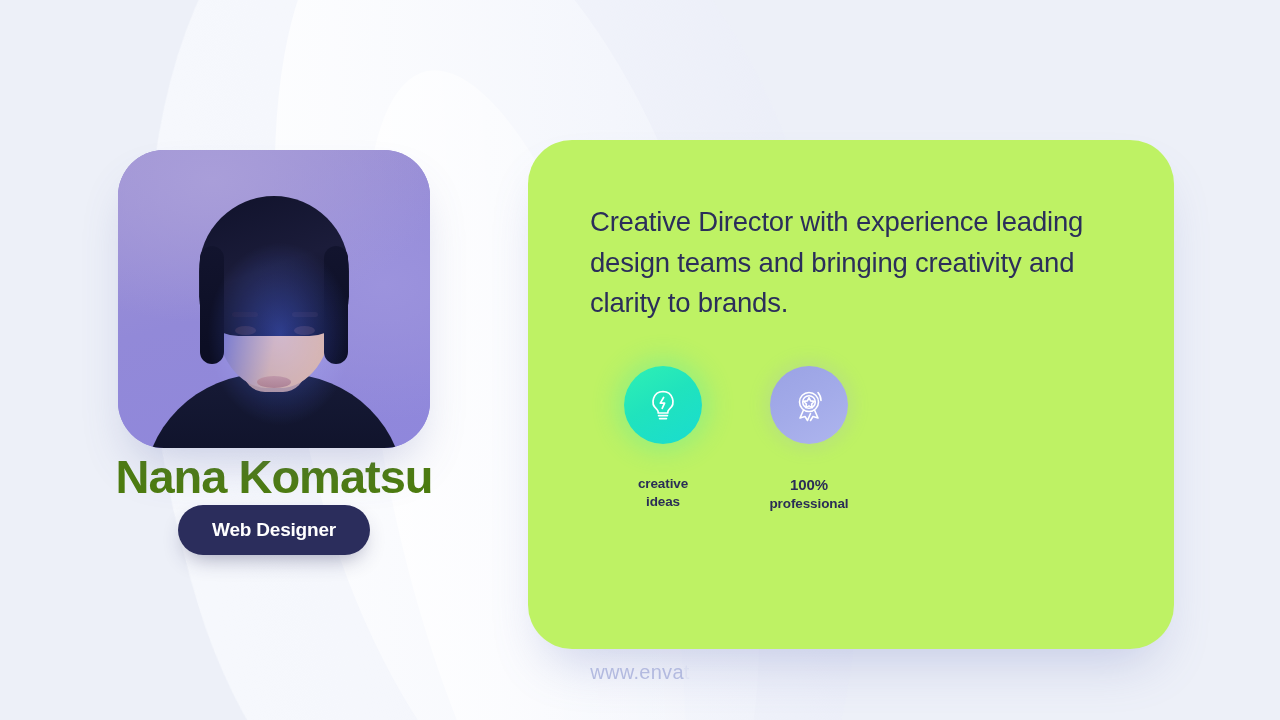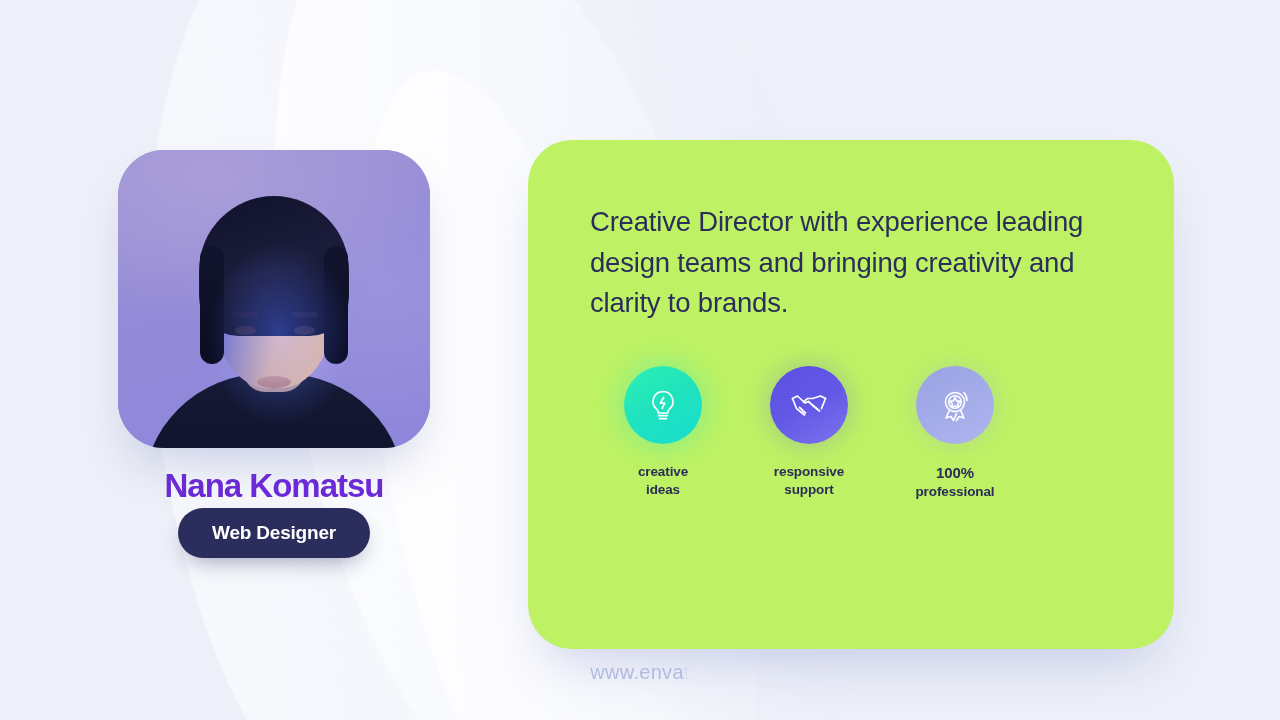--- a/index.html
+++ b/index.html
@@ -138,24 +138,24 @@
   }
   .ph-glow {
     position:absolute;
     left:28%; top:30%;
     width:150px; height:190px;
     background:radial-gradient(ellipse at center, rgba(60,86,220,.55) 0%, rgba(60,86,220,0) 68%);
     mix-blend-mode:screen;
   }
 
   .person-name {
-    margin-top:21px;
-    font-size:33px;
+    margin-top:4px;
+    font-size:47px;
     font-weight:bold;
-    color:#6d28d9;
+    color:#4d7c0f;
     letter-spacing:-1px;
     line-height:1.05;
     white-space:nowrap;
   }
 
   .role-badge {
     margin-top:4px;
     background:#2b2d5c;
     color:#ffffff;
     font-size:19px;
@@ -188,20 +188,21 @@
   .features {
     display:flex;
     margin-top:42px;
     gap:0;
   }
   .feature {
     width:146px;
     display:flex;
     flex-direction:column;
     align-items:center;
+    gap:12px;
   }
   .f-circle {
     width:78px; height:78px;
     border-radius:50%;
     display:flex;
     align-items:center;
     justify-content:center;
   }
   .feature.creative .f-circle {
     background:linear-gradient(150deg,#2ff0b4 0%,#20e3bd 45%,#19dcd0 100%);
@@ -292,39 +293,20 @@
             <path d="M21.6 13.5l-3.3 5.6h4.3l-2.4 5.2"></path>
           </svg>
         </div>
         <div class="f-label">
           <div>creative</div>
           <div>ideas</div>
         </div>
       </div>
 
 
-      <div class="feature responsive">
-        <div class="f-circle">
-          <svg width="46" height="46" viewBox="0 0 46 46" fill="none" stroke="#ffffff" stroke-width="1.7" stroke-linecap="round" stroke-linejoin="round">
-            <path d="M6.5 16.5l5-2.5 7.5 7 3.5-1.5"></path>
-            <path d="M39.5 16.5l-5-2.5-8 2.5h-5l-4 3.5"></path>
-            <path d="M22.5 19.5l6 5.5"></path>
-            <path d="M26.5 23l4.5 4"></path>
-            <path d="M30 26l3.5 3"></path>
-            <path d="M6.5 16.5l4 10 8 6.5"></path>
-            <path d="M39.5 16.5l-4 10"></path>
-            <path d="M16.5 28.5l3 2.5"></path>
-            <path d="M13.5 25.5l3 2.5"></path>
-          </svg>
-        </div>
-        <div class="f-label">
-          <div>responsive</div>
-          <div>support</div>
-        </div>
-      </div>
 
       <div class="feature professional">
         <div class="f-circle">
           <svg width="44" height="44" viewBox="0 0 44 44" fill="none" stroke="#ffffff" stroke-width="1.6" stroke-linecap="round" stroke-linejoin="round">
             <circle cx="22" cy="19" r="9.5"></circle>
             <circle cx="22" cy="19" r="6.3"></circle>
             <path d="M31 9.5a12.3 12.3 0 0 1 3 8"></path>
             <path d="M22 14.6l1.6 3.3 3.6.5-2.6 2.6.6 3.6-3.2-1.7-3.2 1.7.6-3.6-2.6-2.6 3.6-.5z"></path>
             <path d="M16.5 27l-3.5 8 5-1.5 2.5 4 3-7"></path>
             <path d="M27.5 27l3.5 8-5-1.5-2.5 4"></path>

